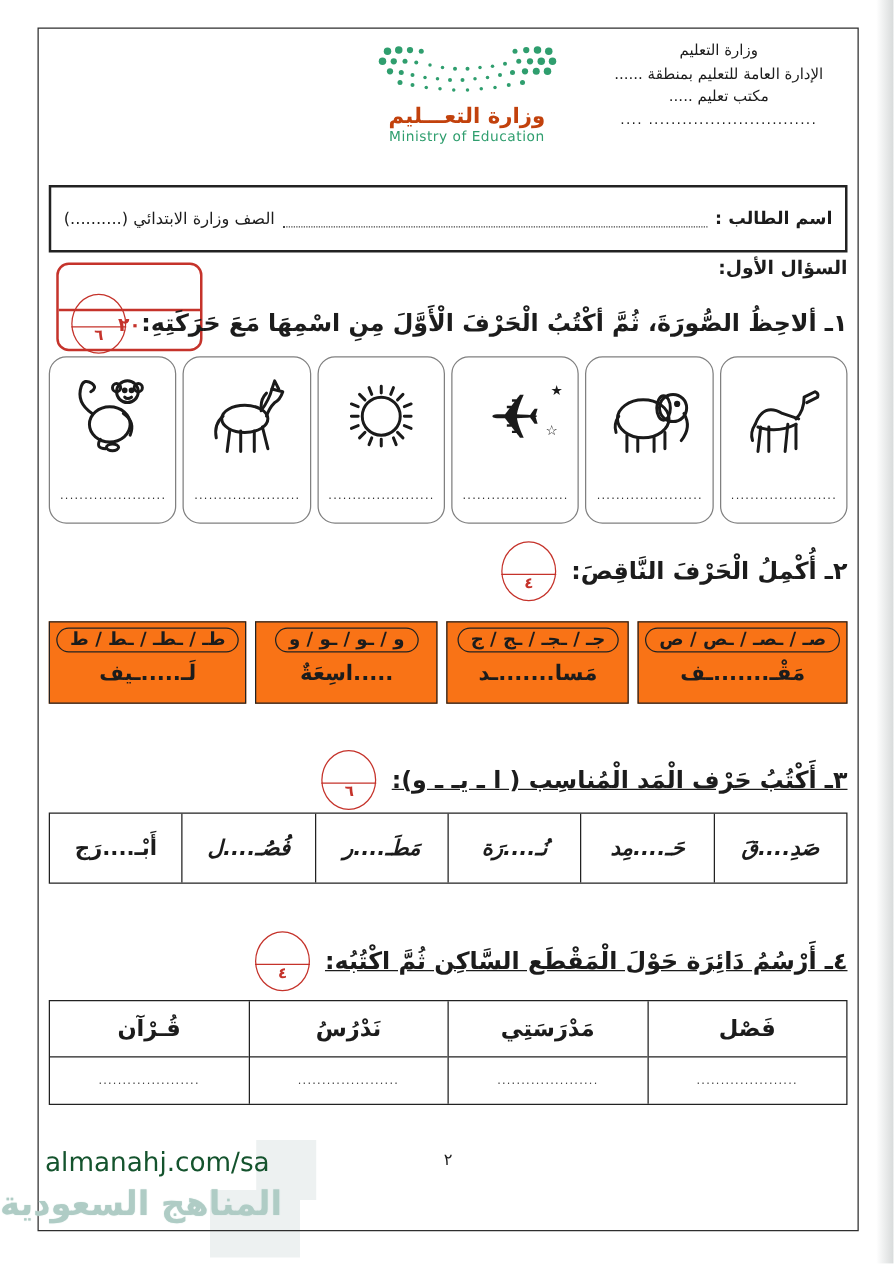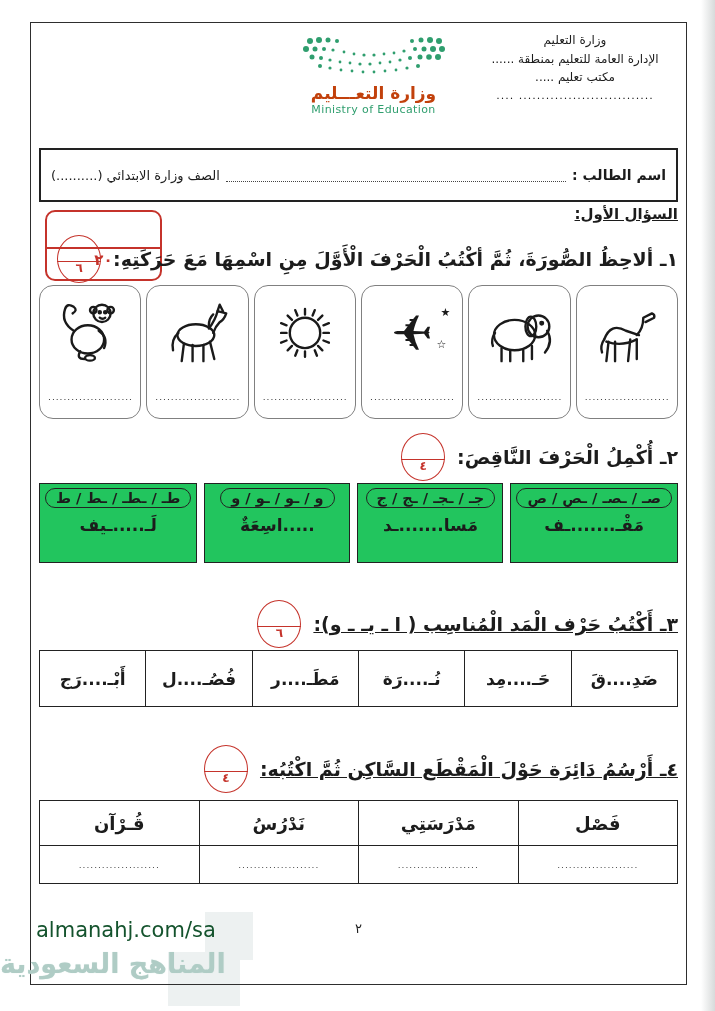--- a/index.html
+++ b/index.html
@@ -18,21 +18,21 @@
   .logo-ar{font-size:17px;font-weight:bold;color:#c2410c;letter-spacing:1px;}
   .logo-en{font-size:11px;color:#2f9e6e;letter-spacing:.4px;}
   
   .name-box{position:absolute;left:8px;right:8px;top:125px;height:50px;border:2px solid #222;
             display:flex;align-items:center;padding:0 10px;gap:6px;}
   .name-label{font-size:14px;font-weight:bold;white-space:nowrap;}
   .name-leader{flex:1;border-bottom:1.6px dotted #444;height:13px;}
   .name-class{font-size:13px;white-space:nowrap;}
   
   .section-title{position:absolute;right:8px;top:182px;font-size:15px;font-weight:bold;
-                 text-decoration:underline;}
+                 }
   .total-box{position:absolute;left:14px;top:187px;width:113px;height:67px;
              border:2.5px solid #c5332b;border-radius:10px;}
   .total-line{position:absolute;left:0;right:0;top:52%;border-top:2px solid #c5332b;}
   .total-num{position:absolute;left:0;right:0;top:58%;text-align:center;color:#c5332b;
              font-weight:bold;font-size:15px;}
   .q-head{position:absolute;right:8px;display:flex;align-items:center;gap:12px;}
   .q-text{font-size:19px;font-weight:bold;white-space:nowrap;}
   .q-text.u{text-decoration:underline;}
   .score-circle{position:relative;width:42px;height:46px;border:1.6px solid #c5332b;
                 border-radius:50%;flex:0 0 auto;}
@@ -46,30 +46,30 @@
              align-items:center;justify-content:center;}
   .glyph{font-size:50px;line-height:1;color:#1a1a1a;}
   .flip{transform:scaleX(-1);display:inline-block;}
   .plane-star{position:absolute;font-size:11px;color:#1a1a1a;}
   .ps1{top:14px;right:12px;} .ps2{top:46px;right:16px;}
   .card .dots{position:absolute;bottom:16px;left:8px;right:8px;text-align:center;font-size:9px;
               color:#333;letter-spacing:1px;white-space:nowrap;overflow:hidden;direction:ltr;}
   
   .q2-row{position:absolute;left:8px;right:8px;top:460px;height:80px;display:flex;gap:7px;}
   .q2-box{flex:1;border:1.7px solid #222;display:flex;flex-direction:column;align-items:center;
-          padding:4px 5px;background:#22c55e;}
+          padding:4px 5px;background:#f97316;margin-top:14px;}
   .q2-pill{border:1.5px solid #222;border-radius:12px;padding:1px 10px;font-weight:bold;
            font-size:14.5px;white-space:nowrap;}
   .q2-word{font-size:17px;font-weight:bold;margin-top:7px;white-space:nowrap;}
   
   .q3-table{position:absolute;left:8px;right:8px;top:627px;height:55px;display:flex;
             border:1.7px solid #222;}
   .q3-cell{flex:1;display:flex;align-items:center;justify-content:center;font-size:17px;
            font-weight:bold;}
-  .q3-cell:not(:last-child){border-left:1.3px solid #222;}
+  .q3-cell:not(:last-child){border-left:1.3px solid #222;font-style:italic;}
   .q4-table{position:absolute;left:8px;right:8px;top:777px;height:82px;display:flex;
             border:1.7px solid #222;}
   .q4-col{flex:1;display:flex;flex-direction:column;}
   .q4-col:not(:last-child){border-left:1.3px solid #222;}
   .q4-word{height:44px;border-bottom:1.7px solid #222;display:flex;align-items:center;
            justify-content:center;font-size:18px;font-weight:bold;}
   .q4-dots{flex:1;display:flex;align-items:center;justify-content:center;font-size:9px;
            color:#444;letter-spacing:1px;direction:ltr;}
   .page-num{position:absolute;left:0;right:0;top:898px;text-align:center;font-size:13px;}
   

